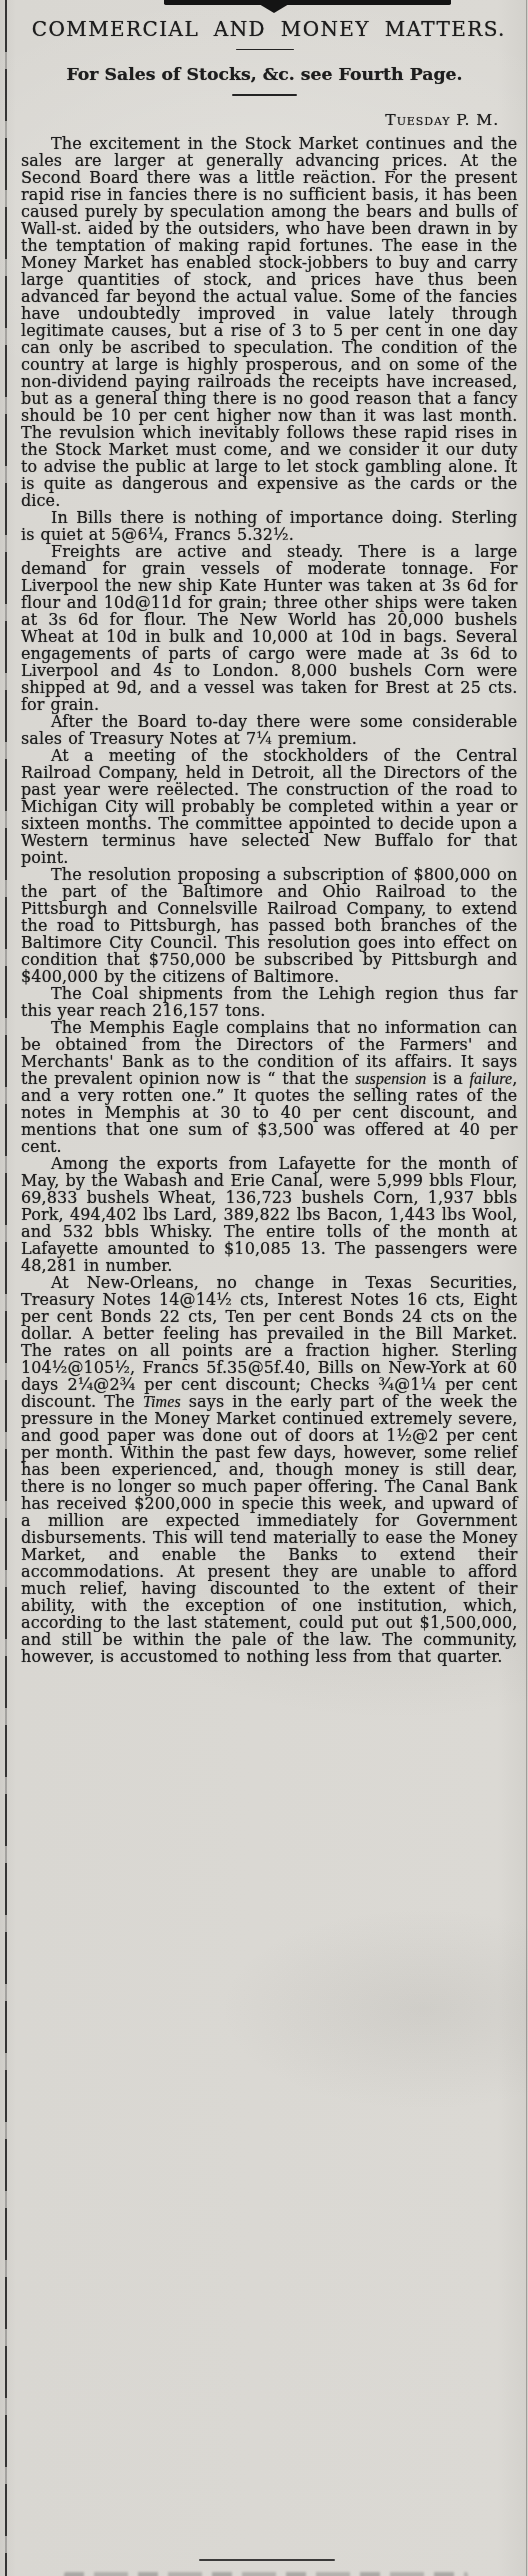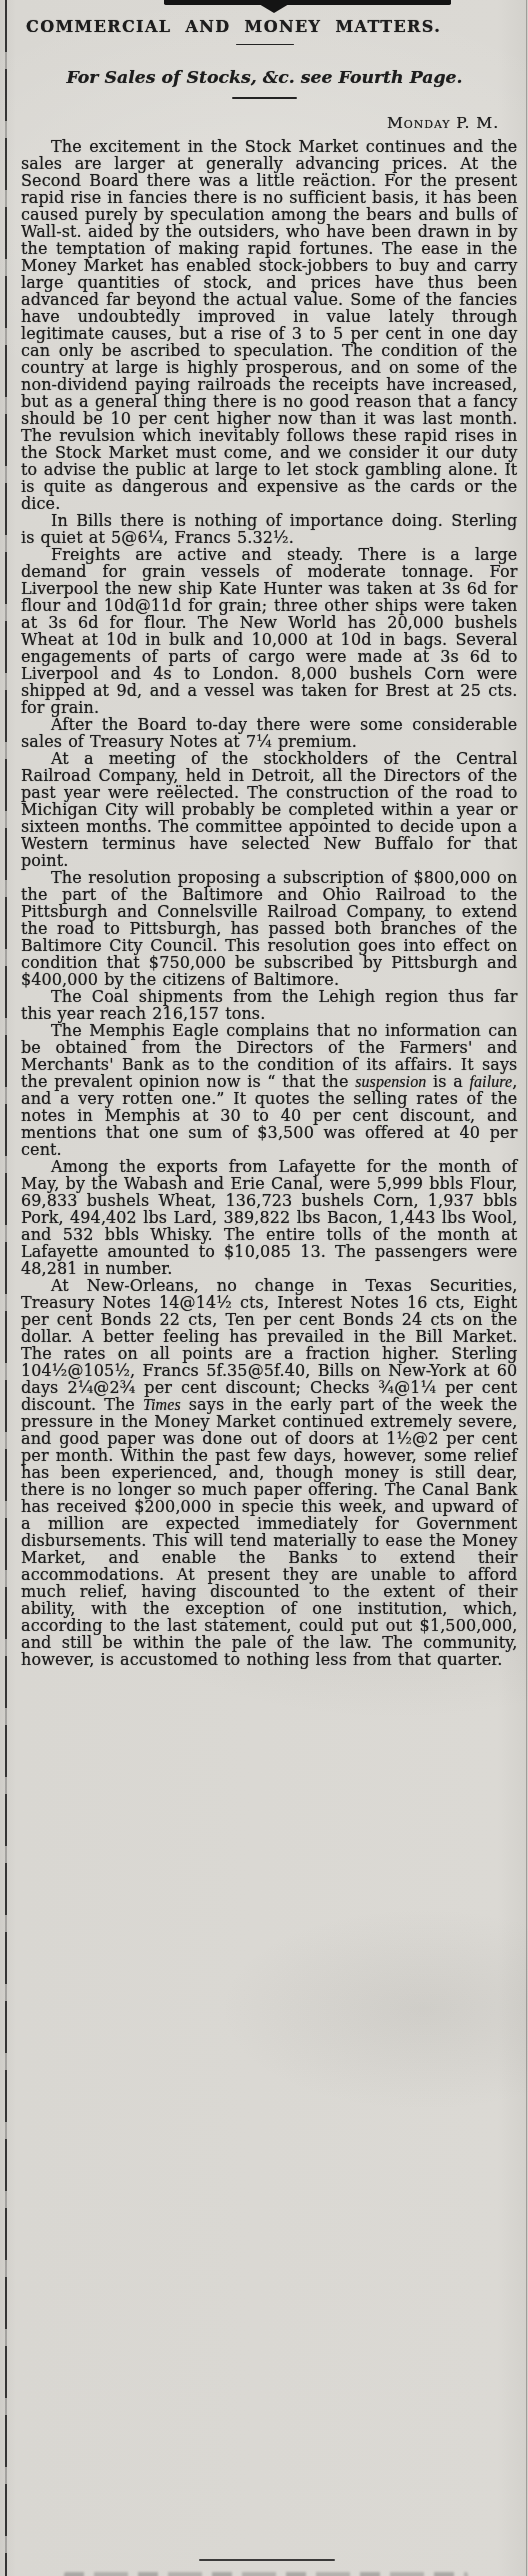--- a/index.html
+++ b/index.html
@@ -31,30 +31,31 @@
   
   .ornament{position:absolute;top:0;left:0;width:529px;height:15px;}
   .orn-bar{position:absolute;left:164px;top:0;width:287px;height:4.6px;background:#141414;border-radius:0 0 1.7px 1.7px;filter:blur(0.3px);}
   .orn-point{
     position:absolute;left:259px;top:3.5px;width:0;height:0;
     border-left:15px solid transparent;border-right:15px solid transparent;
     border-top:9.2px solid #141414;filter:blur(0.3px);
   }
   .title{
     margin:17.3px 17.3px 0 26px;
-    font-size:16px;font-weight:bold;
+    text-align:center;
+    font-size:20px;font-weight:normal;
     letter-spacing:1.4px;word-spacing:7px;
     text-shadow:0 0 0.8px rgba(10,10,10,0.75);
   }
   .short-rule{height:1.7px;background:#232323;margin:0 auto;border-radius:1.2px;filter:blur(0.3px);}
   .rule-title{width:58px;margin-top:7.5px;}
   .rule-subtitle{width:65px;margin-top:9.8px;}
   .subtitle{
-    margin-top:22px;text-align:center;
-    font-style:italic;font-weight:bold;font-size:17.3px;
+    margin-top:14px;text-align:center;
+    font-weight:bold;font-size:17.3px;
     text-shadow:0 0 0.7px rgba(10,10,10,0.6);
   }
   .dateline{
     margin:15px 30px 0 0;text-align:right;
     font-size:15.6px;font-variant:small-caps;letter-spacing:0.9px;
     text-shadow:0 0 0.7px rgba(10,10,10,0.6);
   }
   .body{
     margin:5.8px 11.6px 0 21px;
     font-size:16px;line-height:17px;
@@ -88,21 +89,21 @@
     <div class="orn-bar"></div>
     <div class="orn-point"></div>
   </div>
 
   <h1 class="title">COMMERCIAL AND MONEY MATTERS.</h1>
   <div class="short-rule rule-title"></div>
 
   <div class="subtitle">For Sales of Stocks, &amp;c. see Fourth Page.</div>
   <div class="short-rule rule-subtitle"></div>
 
-  <div class="dateline">Monday P. M.</div>
+  <div class="dateline">Tuesday P. M.</div>
 
   <div class="body">
       <p><span>The excitement in the Stock Market continues and the sales are larger at generally advancing prices. At the Second Board there was a little reäction. For the present rapid rise in fancies there is no sufficient basis, it has been caused purely by speculation among the bears and bulls of Wall-st. aided by the outsiders, who have been drawn in by the temptation of making rapid fortunes. The ease in the Money Market has enabled stock-jobbers to buy and carry large quantities of stock, and prices have thus been advanced far beyond the actual value. Some of the fancies have undoubtedly improved in value lately through legitimate causes, but a rise of 3 to 5 per cent in one day can only be ascribed to speculation. The condition of the country at large is highly prosperous, and on some of the non-dividend paying railroads the receipts have increased, but as a general thing there is no good reason that a fancy should be 10 per cent higher now than it was last month. The revulsion which inevitably follows these rapid rises in the Stock Market must come, and we consider it our duty to advise the public at large to let stock gambling alone. It is quite as dangerous and expensive as the cards or the dice.</span></p>
       <p><span>In Bills there is nothing of importance doing. Sterling is quiet at 5@6¼, Francs 5.32½.</span></p>
       <p><span>Freights are active and steady. There is a large demand for grain vessels of moderate tonnage. For Liverpool the new ship Kate Hunter was taken at 3s 6d for flour and 10d@11d for grain; three other ships were taken at 3s 6d for flour. The New World has 20,000 bushels Wheat at 10d in bulk and 10,000 at 10d in bags. Several engagements of parts of cargo were made at 3s 6d to Liverpool and 4s to London. 8,000 bushels Corn were shipped at 9d, and a vessel was taken for Brest at 25 cts. for grain.</span></p>
       <p><span>After the Board to-day there were some considerable sales of Treasury Notes at 7¼ premium.</span></p>
       <p><span>At a meeting of the stockholders of the Central Railroad Company, held in Detroit, all the Directors of the past year were reëlected. The construction of the road to Michigan City will probably be completed within a year or sixteen months. The committee appointed to decide upon a Western terminus have selected New Buffalo for that point.</span></p>
       <p><span>The resolution proposing a subscription of $800,000 on the part of the Baltimore and Ohio Railroad to the Pittsburgh and Connelsville Railroad Company, to extend the road to Pittsburgh, has passed both branches of the Baltimore City Council. This resolution goes into effect on condition that $750,000 be subscribed by Pittsburgh and $400,000 by the citizens of Baltimore.</span></p>
       <p><span>The Coal shipments from the Lehigh region thus far this year reach 216,157 tons.</span></p>
       <p><span>The Memphis Eagle complains that no information can be obtained from the Directors of the Farmers' and Merchants' Bank as to the condition of its affairs. It says the prevalent opinion now is “ that the </span><span class="it">suspension</span><span> is a </span><span class="it">failure</span><span>, and a very rotten one.” It quotes the selling rates of the notes in Memphis at 30 to 40 per cent discount, and mentions that one sum of $3,500 was offered at 40 per cent.</span></p>

